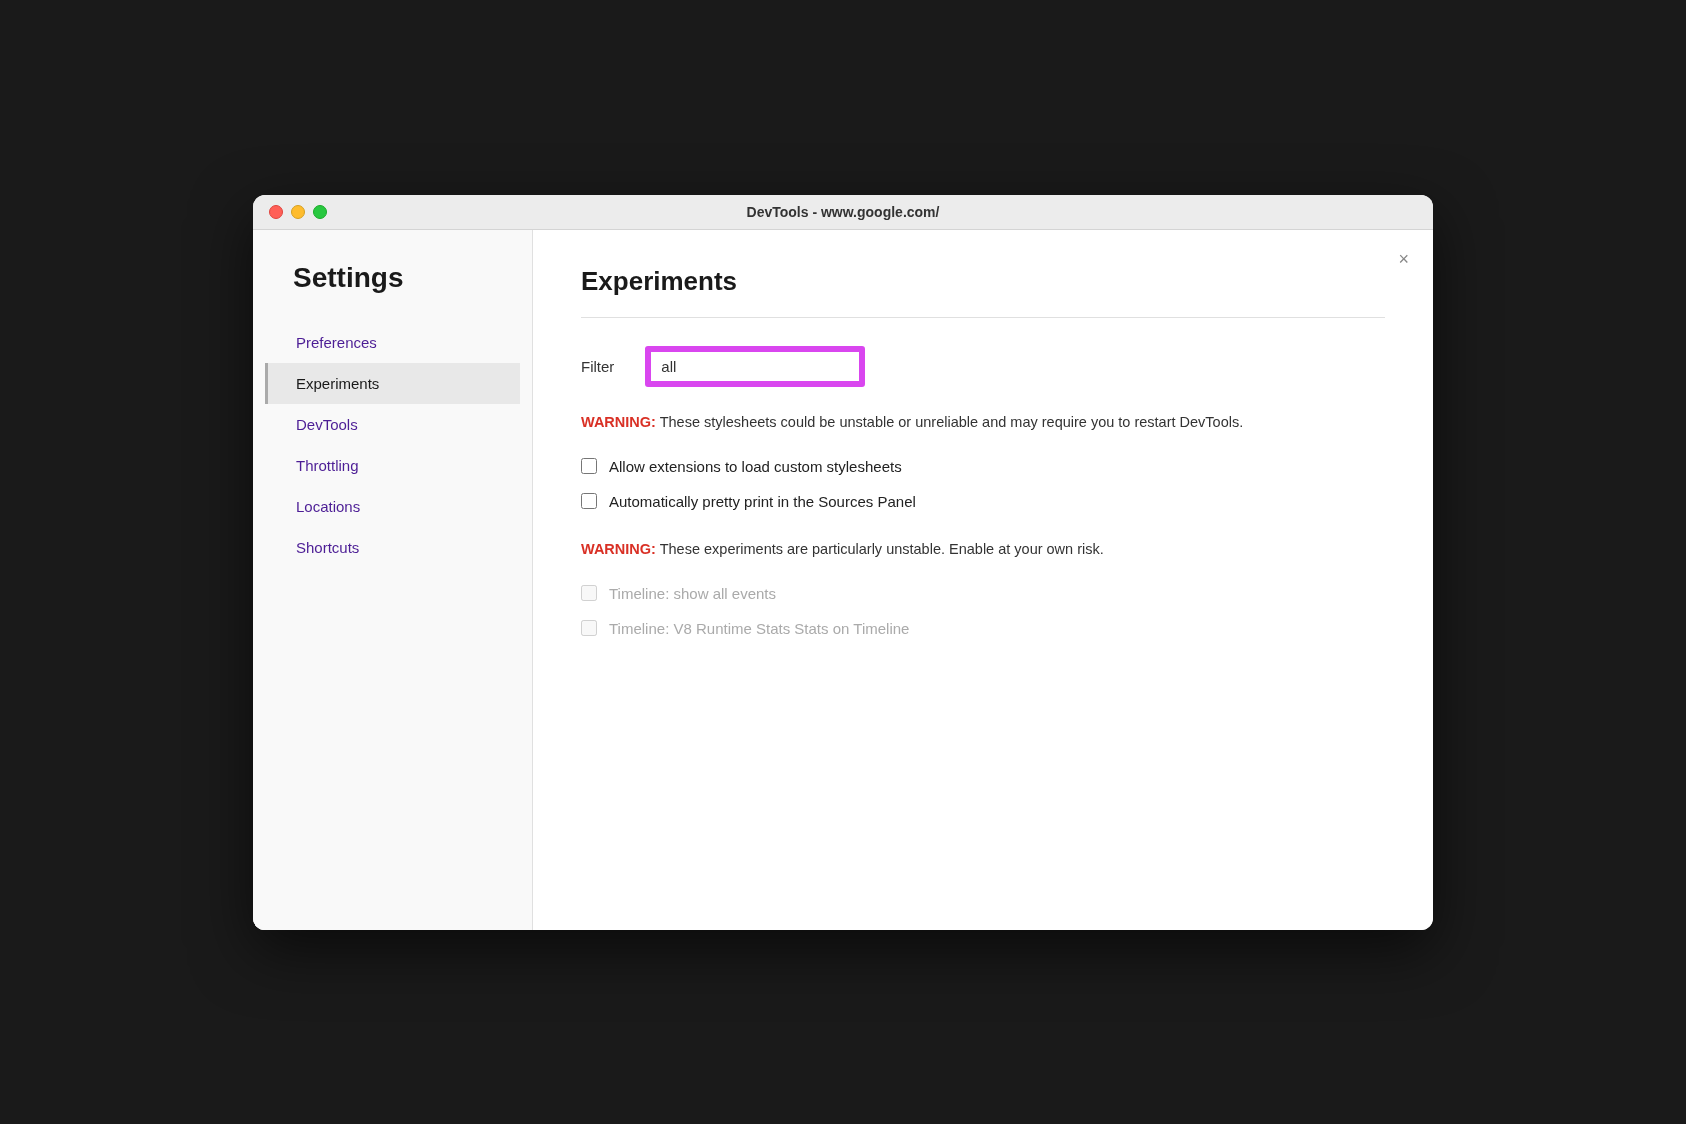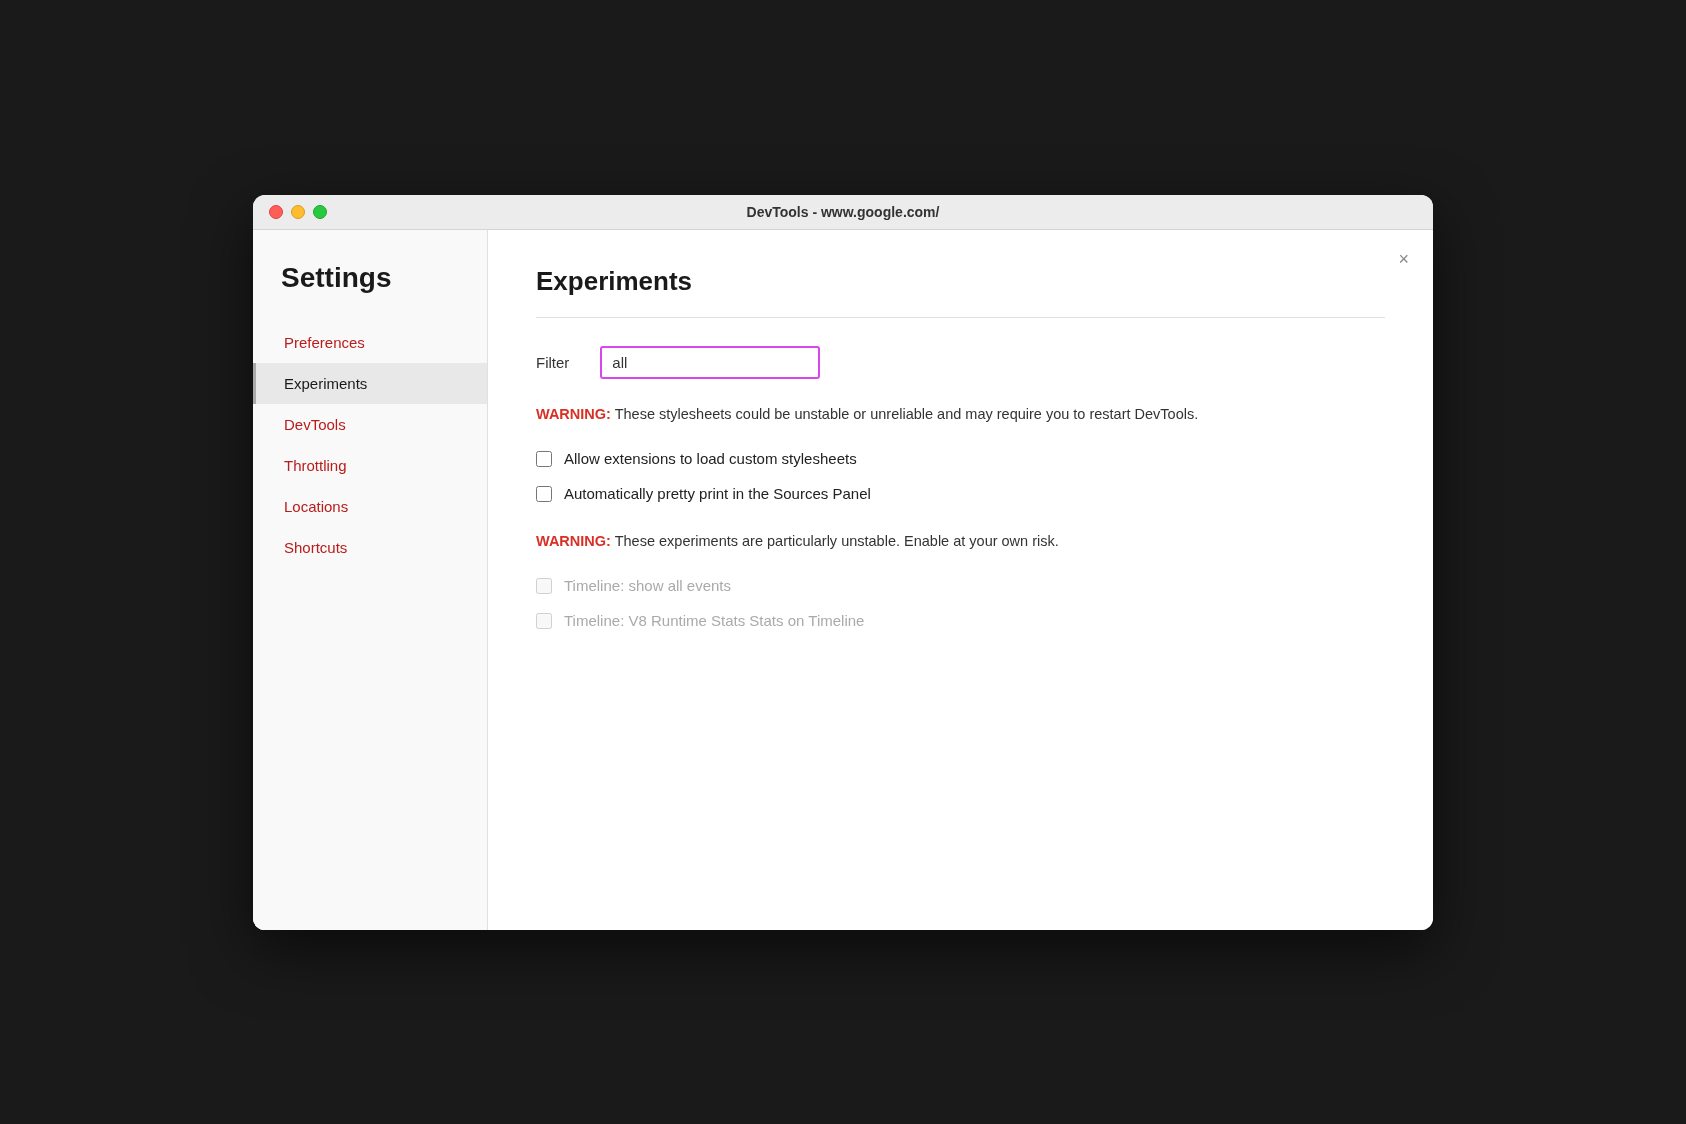--- a/index.html
+++ b/index.html
@@ -58,39 +58,39 @@
       color: #333;
     }
 
     .window-body {
       display: flex;
       background: #ffffff;
       height: 700px;
     }
 
     .sidebar {
-      width: 235px;
+      width: 280px;
       background: #f9f9f9;
       border-right: 1px solid #e0e0e0;
-      padding: 32px 0;
+      padding: 32px 12px;
       flex-shrink: 0;
     }
 
     .sidebar-title {
       font-size: 28px;
       font-weight: 600;
       color: #1a1a1a;
       padding: 0 28px 28px 28px;
     }
 
     .sidebar-item {
       display: block;
       padding: 12px 28px;
       font-size: 15px;
-      color: #b91c1c;
+      color: #4c1d95;
       cursor: pointer;
       text-decoration: none;
       border-left: 3px solid transparent;
     }
 
     .sidebar-item.active {
       color: #1a1a1a;
       font-weight: 500;
       background: #e8e8e8;
       border-left: 3px solid #aaa;
@@ -135,21 +135,21 @@
       margin-bottom: 24px;
     }
 
     .filter-label {
       font-size: 15px;
       color: #333;
       font-weight: 400;
     }
 
     .filter-input {
-      border: 2px solid #d946ef;
+      border: 6px solid #d946ef;
       border-radius: 3px;
       padding: 6px 10px;
       font-size: 15px;
       width: 220px;
       outline: none;
       color: #333;
     }
 
     .warning-block {
       margin-bottom: 24px;
@@ -158,21 +158,21 @@
       color: #333;
     }
 
     .warning-label {
       color: #d93025;
       font-weight: 600;
     }
 
     .checkbox-item {
       display: flex;
-      align-items: flex-end;
+      align-items: flex-start;
       gap: 12px;
       margin-bottom: 18px;
       font-size: 15px;
       color: #222;
     }
 
     .checkbox-item.disabled-item {
       color: #aaa;
     }
 

